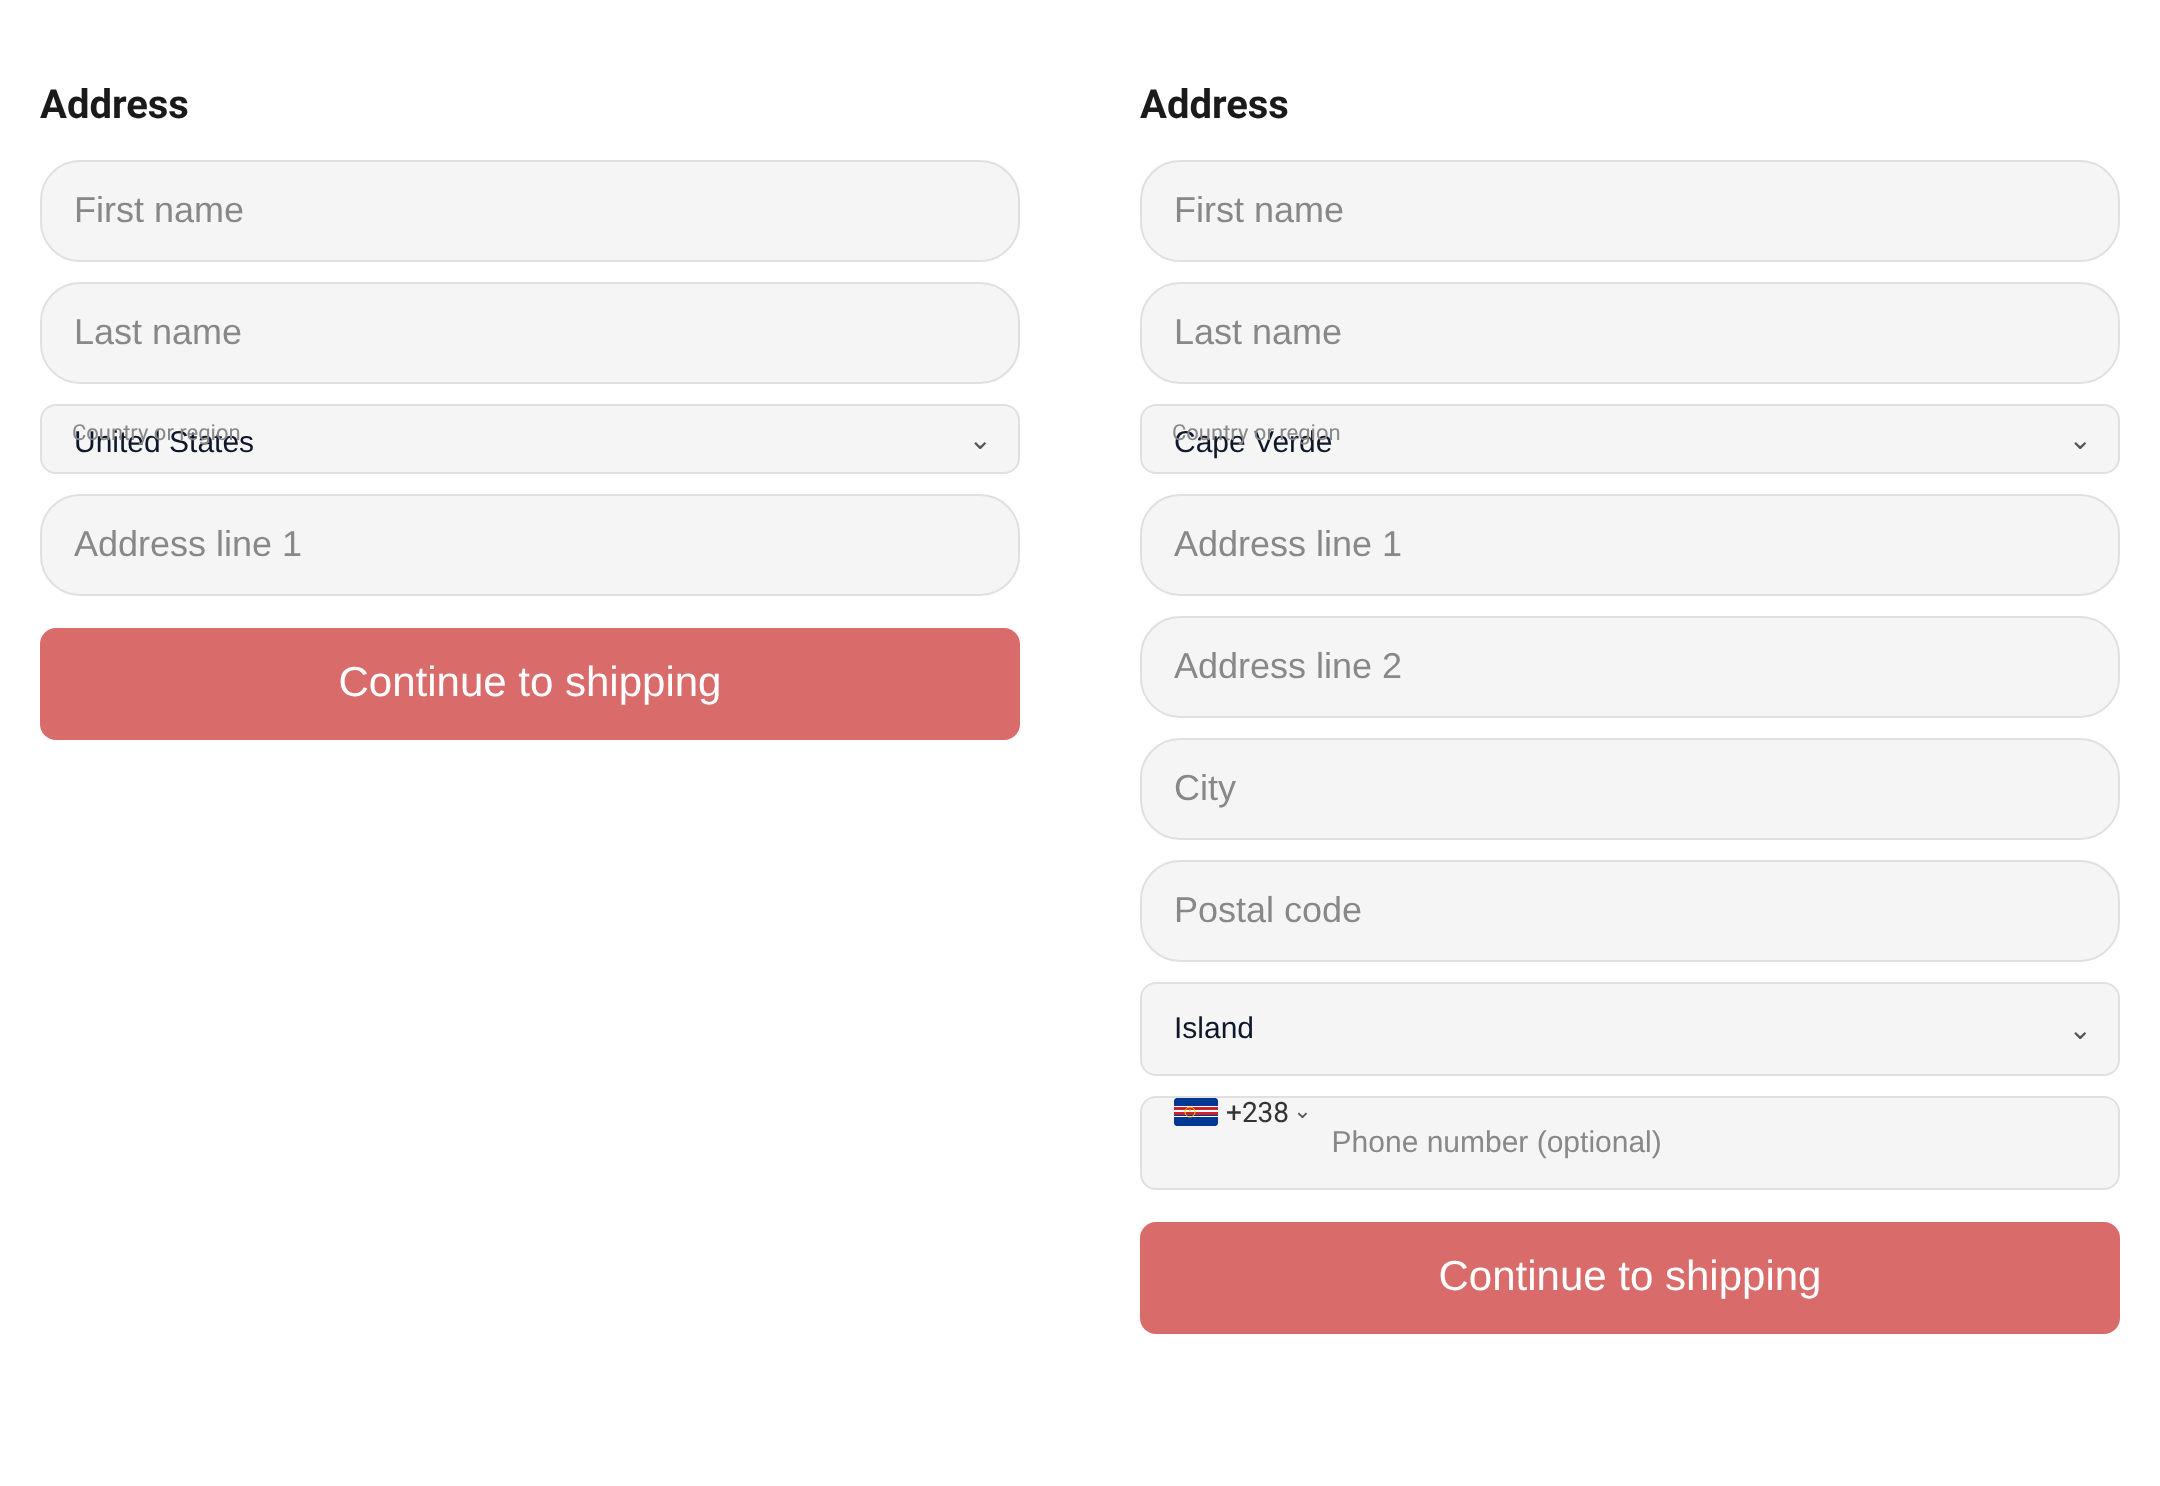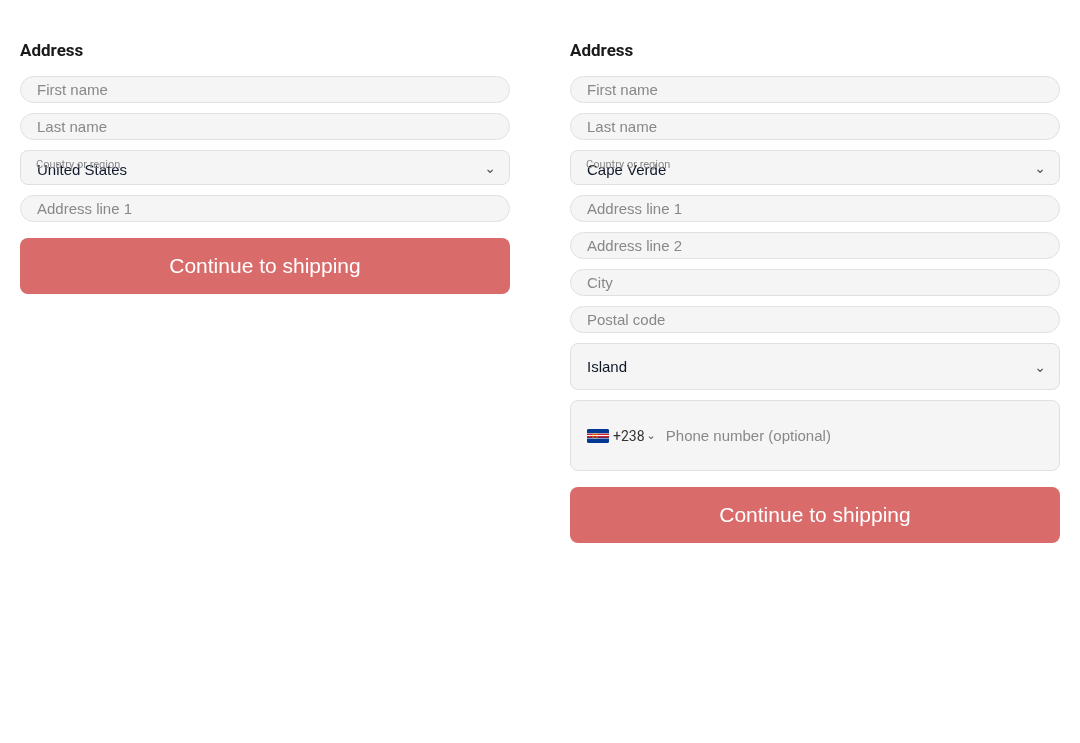--- a/index.html
+++ b/index.html
@@ -16,35 +16,35 @@
     .page-container {
       display: flex;
       gap: 60px;
       width: 100%;
       max-width: 1040px;
     }
     .form-panel {
       flex: 1;
     }
     .form-title {
-      font-size: 17px;
+      font-size: 20px;
       font-weight: 700;
       color: #1a1a1a;
       margin-bottom: 16px;
     }
     .form-group {
       margin-bottom: 10px;
     }
     .form-field {
       width: 100%;
-      padding: 4px 16px;
+      padding: 14px 16px;
       border: 1px solid #e0e0e0;
       border-radius: 20px;
       background: #f5f5f5;
-      font-size: 15px;
+      font-size: 18px;
       color: #555;
       outline: none;
       appearance: none;
       -webkit-appearance: none;
     }
     .form-field::placeholder {
       color: #888;
     }
     .select-wrapper {
       position: relative;
@@ -88,25 +88,25 @@
       background: #d96b6b;
       color: #fff;
       border: none;
       border-radius: 8px;
       font-size: 21px;
       cursor: pointer;
       margin-top: 6px;
     }
     .phone-row {
       display: flex;
-      align-items: center;
+      align-items: flex-start;
       border: 1px solid #e0e0e0;
       border-radius: 8px;
       background: #f5f5f5;
-      padding: 12px 16px;
+      padding: 0 16px;
     }
     .phone-flag {
       font-size: 18px;
       margin-right: 4px;
     }
     .phone-code {
       font-size: 14px;
       color: #333;
       margin-right: 2px;
     }

